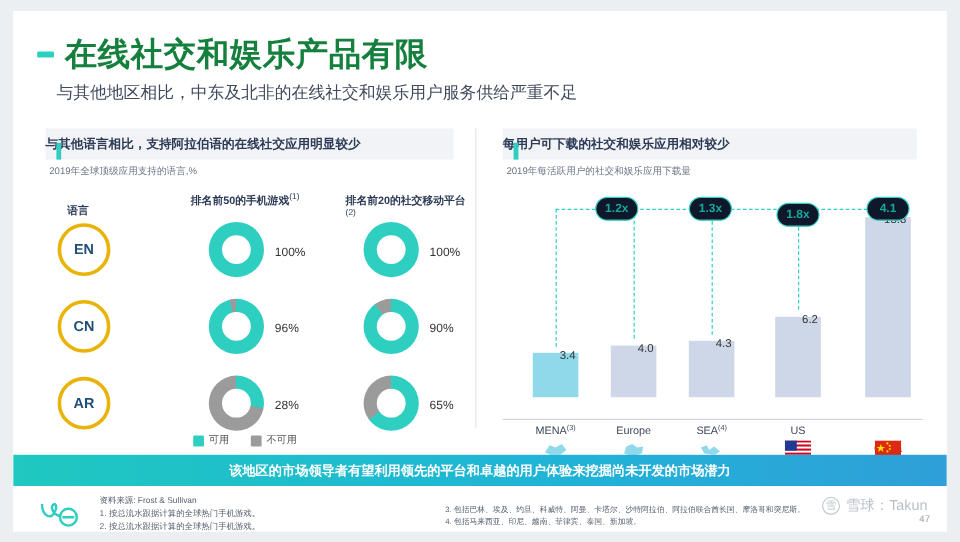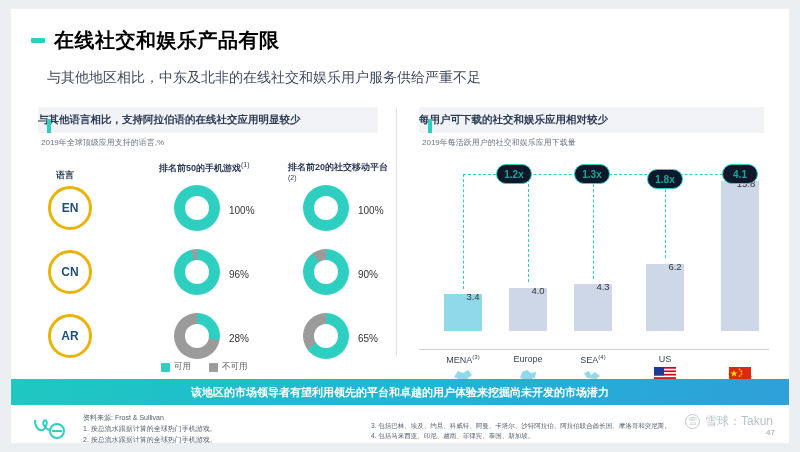--- a/index.html
+++ b/index.html
@@ -12,21 +12,21 @@
   }
   .slide {
     position: absolute; left: 11px; top: 9px;
     width: 778px; height: 434px;
     background: #ffffff;
     overflow: hidden;
   }
   
   .title-bar { position:absolute; left:20px; top:18px; display:flex; align-items:center; }
   .title-dash { width:14px; height:5px; background:#2ecfc0; margin-right:9px; border-radius:1px; }
-  .title-text { font-size:20px; font-weight:bold; color:#000000; letter-spacing:0.5px; }
+  .title-text { font-size:27px; font-weight:bold; color:#15803d; letter-spacing:0.5px; }
   .subtitle { position:absolute; left:36px; top:60px; font-size:14px; color:#404a5c; }
 
   
   .panel-head {
     position:absolute; height:26px; background:#f1f3f6;
     display:flex; align-items:center;
   }
   .panel-head .bar { width:4px; height:14px; background:#2ecfc0; margin:0 8px 0 9px; }
   .panel-head .txt { font-size:10.5px; font-weight:bold; color:#2b3a55; }
   .panel-sub { position:absolute; font-size:8px; color:#6a7485; }

